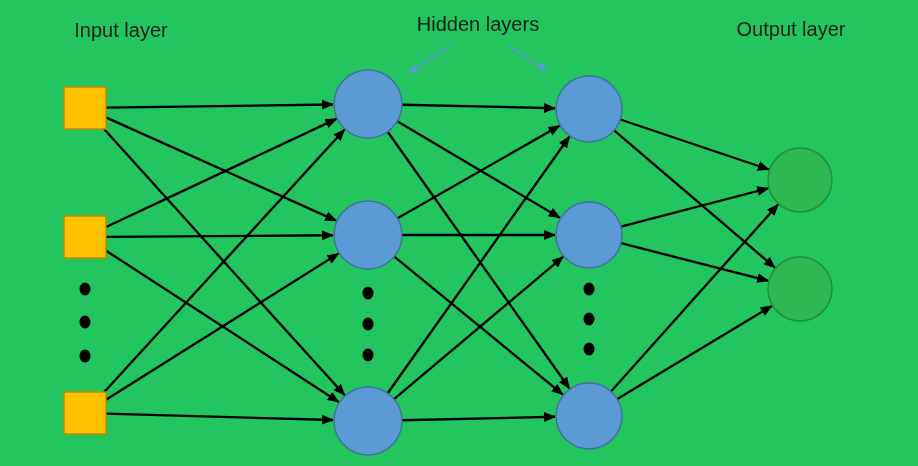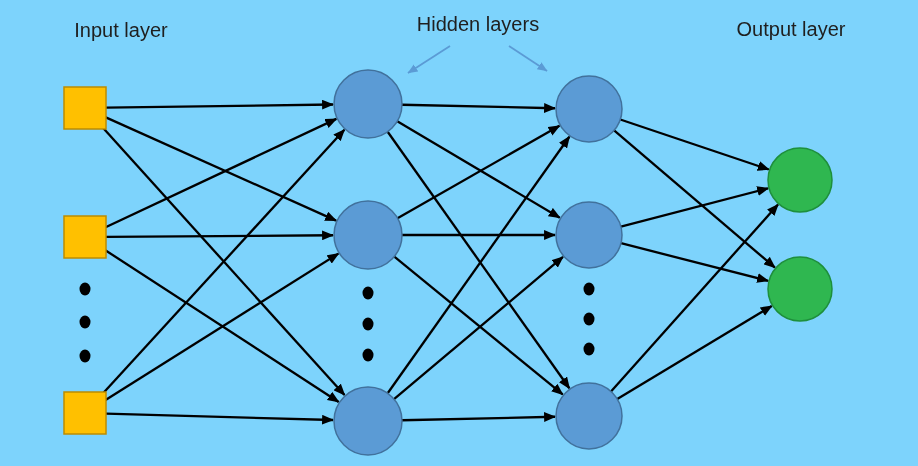--- a/index.html
+++ b/index.html
@@ -5,21 +5,21 @@
   html, body {
     margin: 0;
     padding: 0;
     background: #ffffff;
     font-family: "Liberation Sans", sans-serif;
   }
   .canvas {
     position: relative;
     width: 918px;
     height: 466px;
-    background: #7dd3fc;
+    background: #22c55e;
     overflow: hidden;
   }
   svg {
     display: block;
     width: 918px;
     height: 466px;
   }
   .layer-label {
     font-family: "Liberation Sans", sans-serif;
     font-size: 20px;

